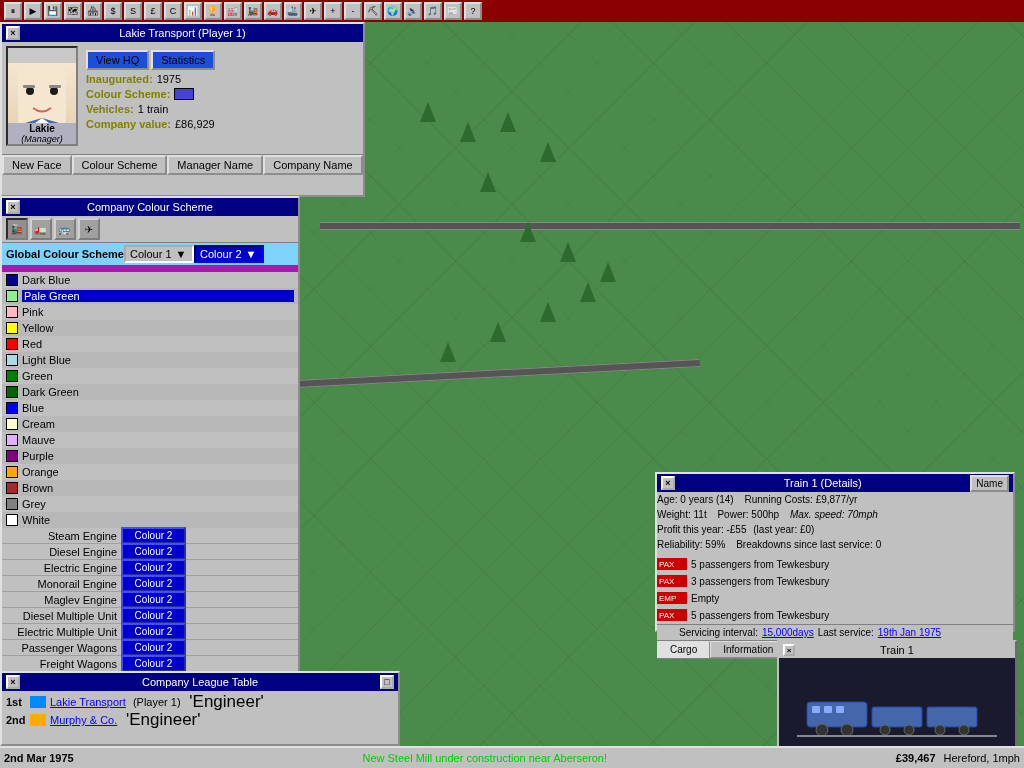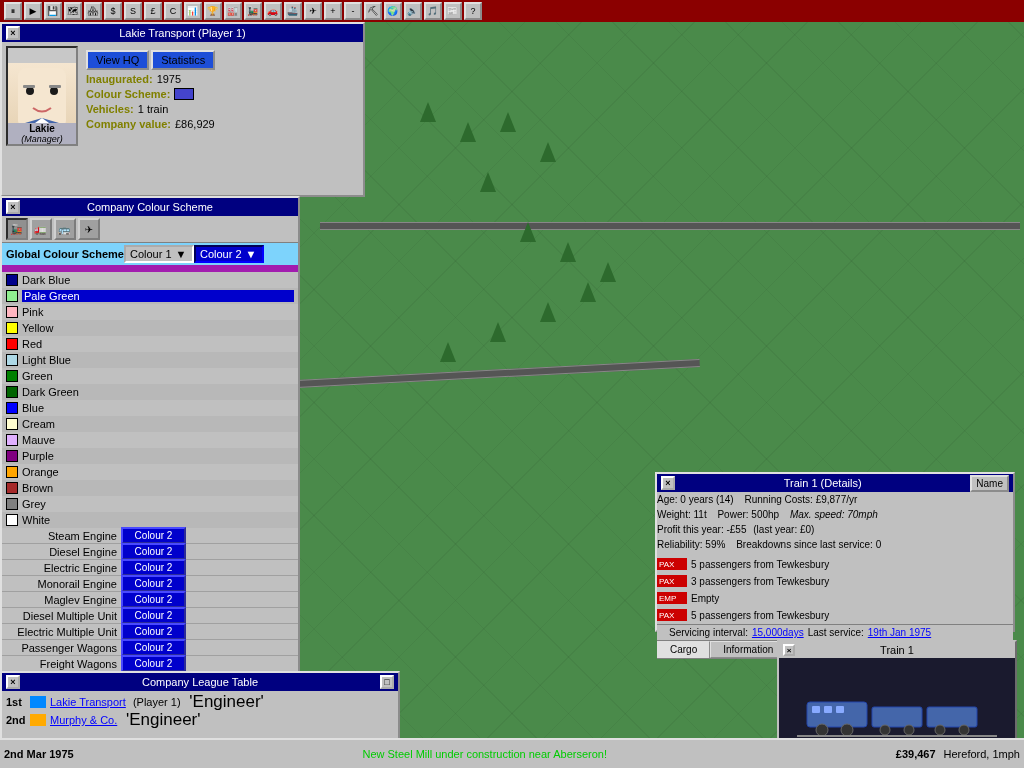--- a/index.html
+++ b/index.html
@@ -142,21 +142,21 @@
     #train-body { font-size: 10px; line-height: 15px; }
     .train-stat { color: #000; }
     #cargo-list { margin-top: 4px; }
     .cargo-row {
       display: flex; align-items: center; height: 16px; margin-bottom: 1px;
     }
     .cargo-icon { width: 30px; height: 12px; background: #cc0000; margin-right: 4px; font-size: 9px; }
     .cargo-text { font-size: 10px; color: #000; }
     #train-footer {
       background: #c0c0c0; border-top: 1px solid #808080;
-      padding: 2px 12px; font-size: 10px;
+      padding: 2px 22px; font-size: 10px;
       display: flex; align-items: center; gap: 4px;
     }
     .service-label { color: #000; }
     .service-link { color: #0000ff; text-decoration: underline; cursor: pointer; }
 
     
     #train-tabs {
       display: flex; background: #c0c0c0; border-top: 1px solid #808080;
       border-bottom: 1px solid #808080;
     }
@@ -193,21 +193,21 @@
       display: flex; align-items: center; height: 18px; gap: 4px;
     }
     .rank { font-size: 11px; font-weight: bold; width: 20px; }
     .league-icon { width: 16px; height: 12px; background: #0088ff; }
     .company-link { color: #0000ff; text-decoration: underline; cursor: pointer; font-size: 11px; }
     .player-tag { color: #000; font-size: 11px; }
     .engineer-tag { color: #000; font-size: 17px; }
 
     
     #status-bar {
-      position: absolute; bottom: 0; left: 0; width: 1024px; height: 30px;
+      position: absolute; bottom: 0; left: 0; width: 1024px; height: 22px;
       background: #c0c0c0; border-top: 2px outset #e0e0e0;
       display: flex; align-items: center; padding: 0 4px; gap: 8px;
     }
     .status-date { font-size: 11px; color: #000; font-weight: bold; }
     .status-news { flex: 1; font-size: 11px; color: #00cc00; text-align: center; }
     .status-money { font-size: 11px; color: #000; font-weight: bold; }
     .status-location { font-size: 11px; color: #000; }
 
     
     .road-h {
@@ -342,20 +342,26 @@
         <span class="info-label">Vehicles:</span>
         <span class="info-value">1 train</span>
       </div>
       <div class="info-row">
         <span class="info-label">Company value:</span>
         <span class="info-value">£86,929</span>
       </div>
     </div>
   </div>
 
+  <div id="company-tabs">
+    <button class="ctab">New Face</button>
+    <button class="ctab">Colour Scheme</button>
+    <button class="ctab">Manager Name</button>
+    <button class="ctab">Company Name</button>
+  </div>
 </div>
 
 <div id="colour-window">
   <div id="colour-titlebar">
     <div class="win-close">×</div>
     <span>Company Colour Scheme</span>
     <span style="width:14px;"></span>
   </div>
 
   <div id="veh-icons">

